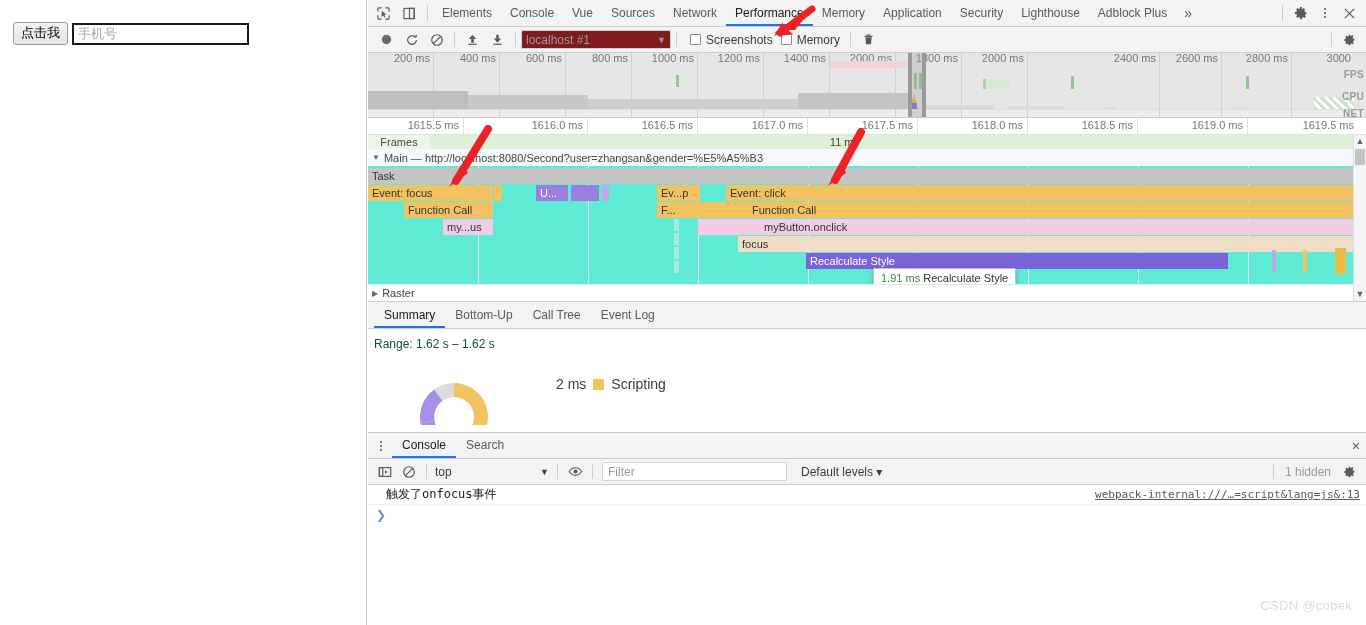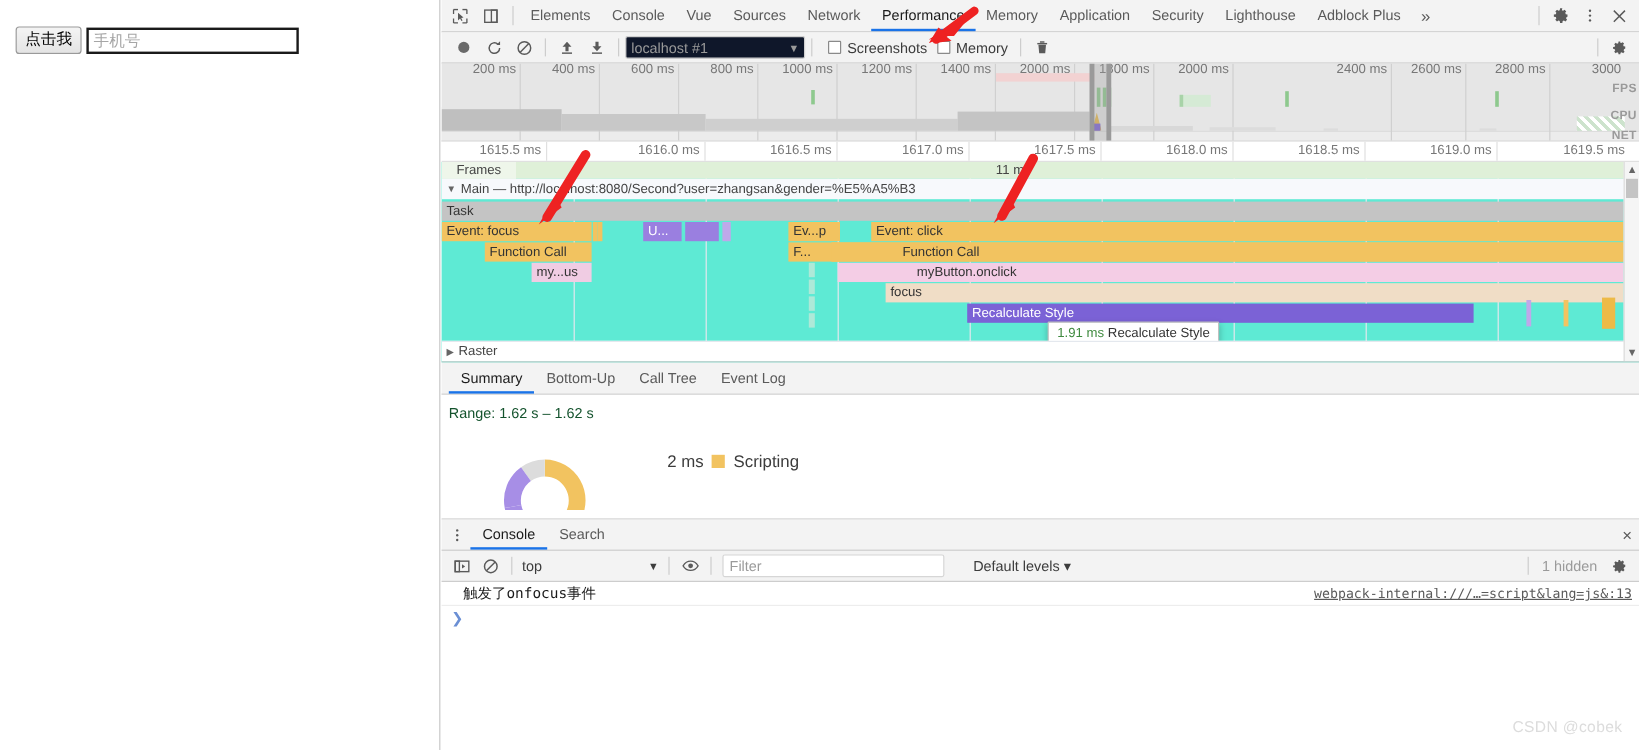--- a/index.html
+++ b/index.html
@@ -108,21 +108,21 @@
   }
   .pt-btn {
     width: 25px; height: 24px;
     display: flex; align-items: center; justify-content: center;
     color: #5a5a5a;
   }
   .pt-sep { width: 1px; height: 15px; background: #cdcdcd; margin: 0 5px; }
   .pt-select {
     width: 150px; height: 19px;
     border: 1px solid #d0d0d0;
-    background: #0f172a;
+    background: #7f1d1d;
     display: flex; align-items: center;
     padding: 0 4px;
     font-size: 12px;
     color: #9a9a9a;
     justify-content: space-between;
     border-radius: 2px;
   }
   .pt-check { display: flex; align-items: center; gap: 5px; margin-left: 8px; font-size: 12px; color: #3c3c3c; }
   .cbox { width: 11px; height: 11px; border: 1px solid #8a8a8a; background: #fff; border-radius: 1px; }
   .pt-right { margin-left: auto; display: flex; align-items: center; padding-right: 4px; }
@@ -336,21 +336,21 @@
     width: 120px; display: flex; align-items: center; justify-content: space-between;
     font-size: 12px; color: #3c3c3c; padding: 0 3px;
   }
   .ct-filter {
     width: 185px; height: 19px;
     background: #fff; border: 1px solid #d6d6d6; border-radius: 2px;
     font-size: 12px; color: #9a9a9a;
     display: flex; align-items: center; padding: 0 5px;
     margin-left: 4px;
   }
-  .ct-levels { margin-left: 24px; font-size: 12px; color: #3c3c3c; }
+  .ct-levels { margin-left: 14px; font-size: 12px; color: #3c3c3c; }
   .ct-right { margin-left: auto; display: flex; align-items: center; gap: 6px; padding-right: 5px; }
   .ct-hidden { font-size: 12px; color: #9a9a9a; }
 
   .console-body { position: relative; background: #fff; height: 143px; }
   .msg-row {
     position: relative;
     height: 20px;
     border-bottom: 1px solid #ededed;
     display: flex; align-items: center;
     padding-left: 18px;
@@ -576,21 +576,21 @@
       <div class="ov-cpu-gray" style="left:946px;top:44px;width:40px;height:12px;background:repeating-linear-gradient(45deg,#cde3cd 0 3px,#fff 3px 6px);"></div>
 
       <div class="ov-selection" style="left:540px;width:18px;"></div>
 
       <div class="ov-label" style="top:16px;">FPS</div>
       <div class="ov-label" style="top:38px;">CPU</div>
       <div class="ov-label" style="top:55px;">NET</div>
     </div>
 
     <div class="det-ruler">
-      <div class="det-tick" style="left:0px;width:88px;">
+      <div class="det-tick" style="left:8px;width:88px;">
           <span>1615.5 ms</span>
         </div>
       <div class="det-tick" style="left:110px;width:110px;">
           <span>1616.0 ms</span>
         </div>
       <div class="det-tick" style="left:220px;width:110px;">
           <span>1616.5 ms</span>
         </div>
       <div class="det-tick" style="left:330px;width:110px;">
           <span>1617.0 ms</span>

